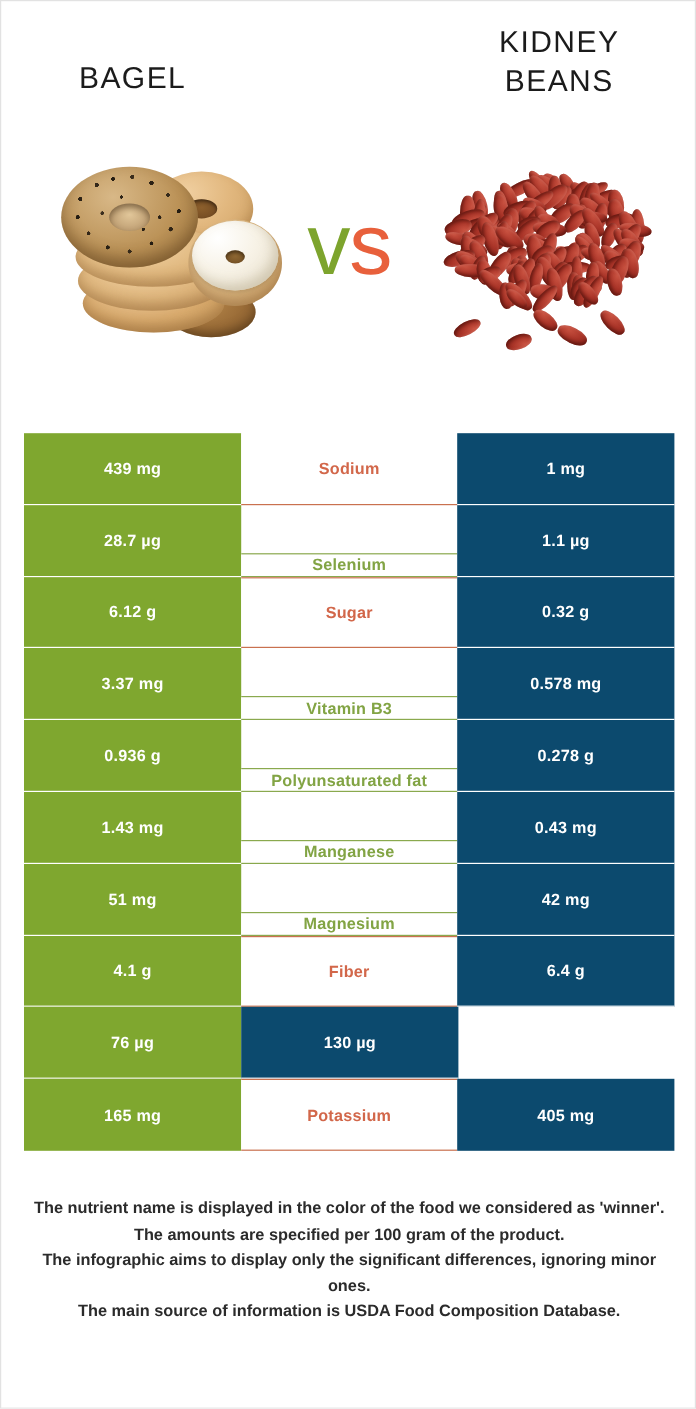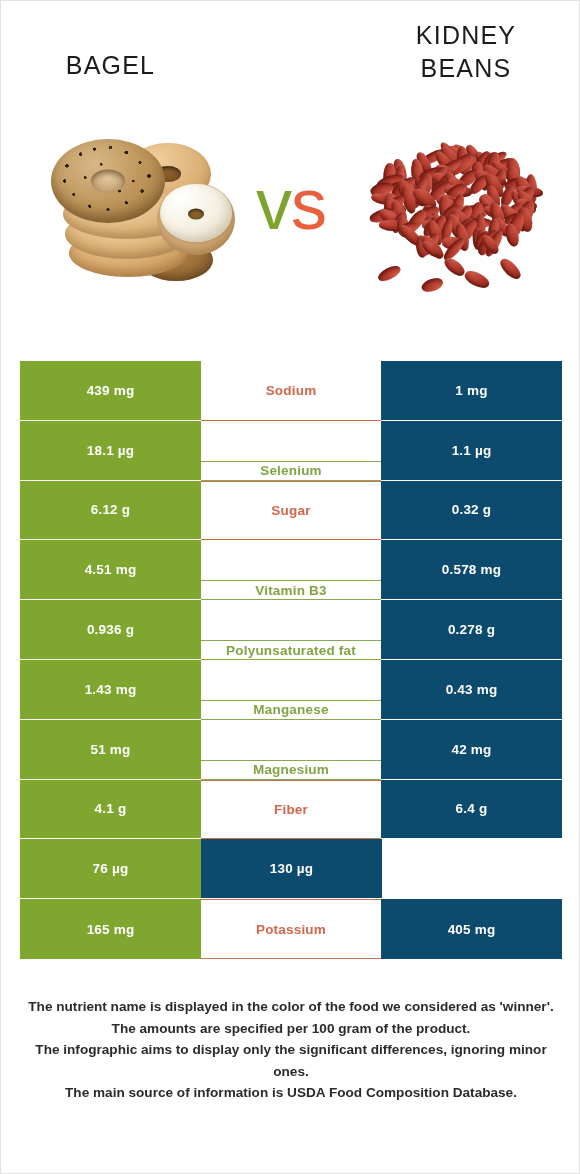--- a/index.html
+++ b/index.html
@@ -451,31 +451,31 @@
 
   </div>
 
   <div class="table" id="nutrient-table">
       <div class="row win-orange">
         <div class="cell cell-left">439 mg</div>
         <div class="cell cell-mid">Sodium</div>
         <div class="cell cell-right">1 mg</div>
       </div>
       <div class="row win-green">
-        <div class="cell cell-left">18.1 µg</div>
+        <div class="cell cell-left">28.7 µg</div>
         <div class="cell cell-mid">Selenium</div>
         <div class="cell cell-right">1.1 µg</div>
       </div>
       <div class="row win-orange">
         <div class="cell cell-left">6.12 g</div>
         <div class="cell cell-mid">Sugar</div>
         <div class="cell cell-right">0.32 g</div>
       </div>
       <div class="row win-green">
-        <div class="cell cell-left">4.51 mg</div>
+        <div class="cell cell-left">3.37 mg</div>
         <div class="cell cell-mid">Vitamin B3</div>
         <div class="cell cell-right">0.578 mg</div>
       </div>
       <div class="row win-green">
         <div class="cell cell-left">0.936 g</div>
         <div class="cell cell-mid">Polyunsaturated fat</div>
         <div class="cell cell-right">0.278 g</div>
       </div>
       <div class="row win-green">
         <div class="cell cell-left">1.43 mg</div>

